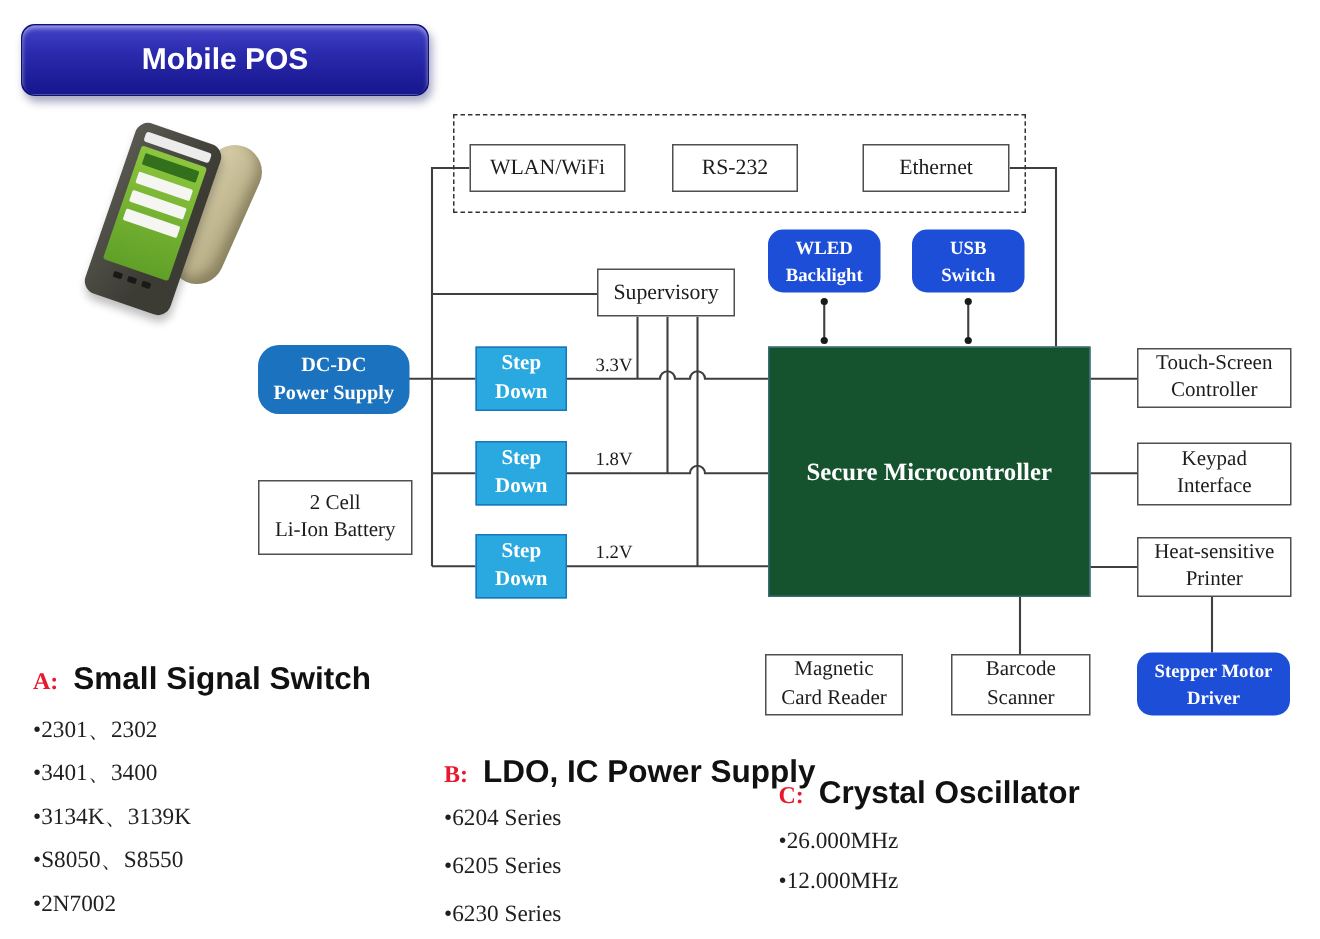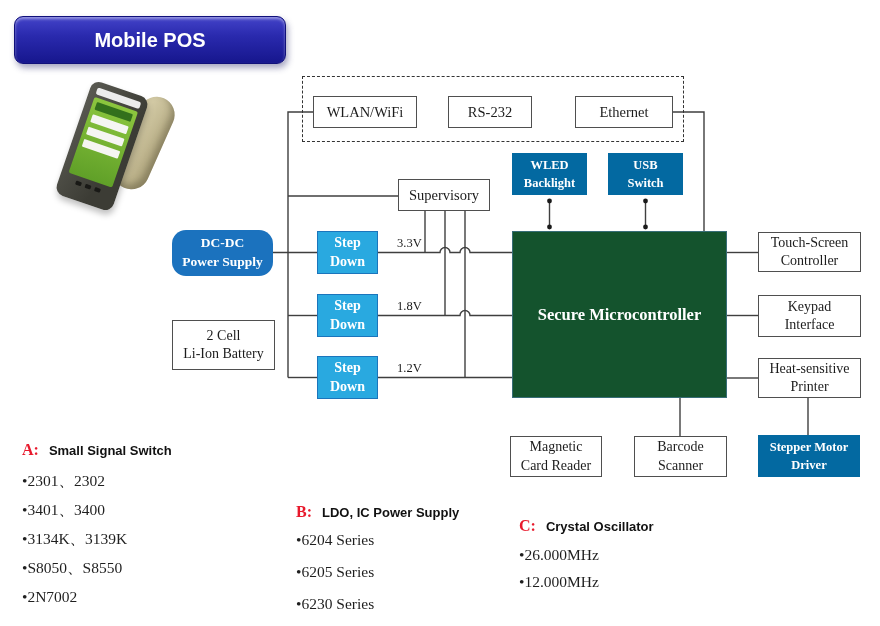--- a/index.html
+++ b/index.html
@@ -29,21 +29,21 @@
   .pos-row{height:8px;background:#f5f5f2;border-radius:1px;margin:5px 1px;}
   .pos-row.hdr{background:#33701c;margin-top:1px;}
   .pos-btns{margin-top:5px;display:flex;gap:4px;justify-content:center;}
   .pos-btns i{width:6px;height:4px;background:#191916;border-radius:1px;}
 
   
   .box{position:absolute;display:flex;flex-direction:column;align-items:center;
        justify-content:center;text-align:right;z-index:2;box-sizing:border-box;line-height:1.3;}
   .box span{display:block;}
   .white{background:#fff;border:1.3px solid #4f4f4f;color:#1c1c1c;font-size:14.5px;}
-  .blue{background:#0369a1;color:#fff;font-weight:bold;font-size:12.5px;line-height:1.45;}
+  .blue{background:#1d4ed8;color:#fff;font-weight:bold;font-size:12.5px;line-height:1.45;border-radius:10px;}
   .cyan{background:#29a9e0;border:1.5px solid #1b75bc;color:#fff;font-weight:bold;font-size:14px;}
   .dashed-group{position:absolute;left:302px;top:76px;width:380px;height:64px;
                 border:1.6px dashed #333;z-index:1;}
 
   .b-wlan{left:313px;top:96px;width:104px;height:32px;}
   .b-rs232{left:448px;top:96px;width:84px;height:32px;}
   .b-ethernet{left:575px;top:96px;width:98px;height:32px;}
   .b-supervisory{left:398px;top:179px;width:92px;height:32px;}
   .b-wled{left:512px;top:153px;width:75px;height:42px;}
   .b-usb{left:608px;top:153px;width:75px;height:42px;}
@@ -65,21 +65,21 @@
   .vlabel{position:absolute;z-index:2;font-size:12.5px;color:#1a1a1a;}
   .v33{left:397px;top:236px;} .v18{left:397px;top:299px;} .v12{left:397px;top:361px;}
 
   
   svg.wires{position:absolute;left:0;top:0;z-index:1;}
 
   
   .plist{position:absolute;color:#1f1f1f;}
   .plist .hdr{white-space:nowrap;}
   .plist .hdr .k{color:#e8192c;font-weight:bold;font-size:16px;font-family:"Liberation Serif",serif;}
-  .plist .hdr .t{color:#111;font-weight:bold;font-size:13px;
+  .plist .hdr .t{color:#111;font-weight:bold;font-size:21px;
                  font-family:"Liberation Sans",sans-serif;margin-left:6px;margin-top:18px;}
   .plist .it{font-size:15.5px;}
   .listA{left:22px;top:441px;} .listA .it{line-height:29px;} .listA .items{margin-top:7px;}
   .listB{left:296px;top:503px;} .listB .it{line-height:32px;} .listB .items{margin-top:3px;}
   .listC{left:519px;top:517px;} .listC .it{line-height:27px;} .listC .items{margin-top:6px;}
 </style>
 </head>
 <body>
 
 <div id="stage">

